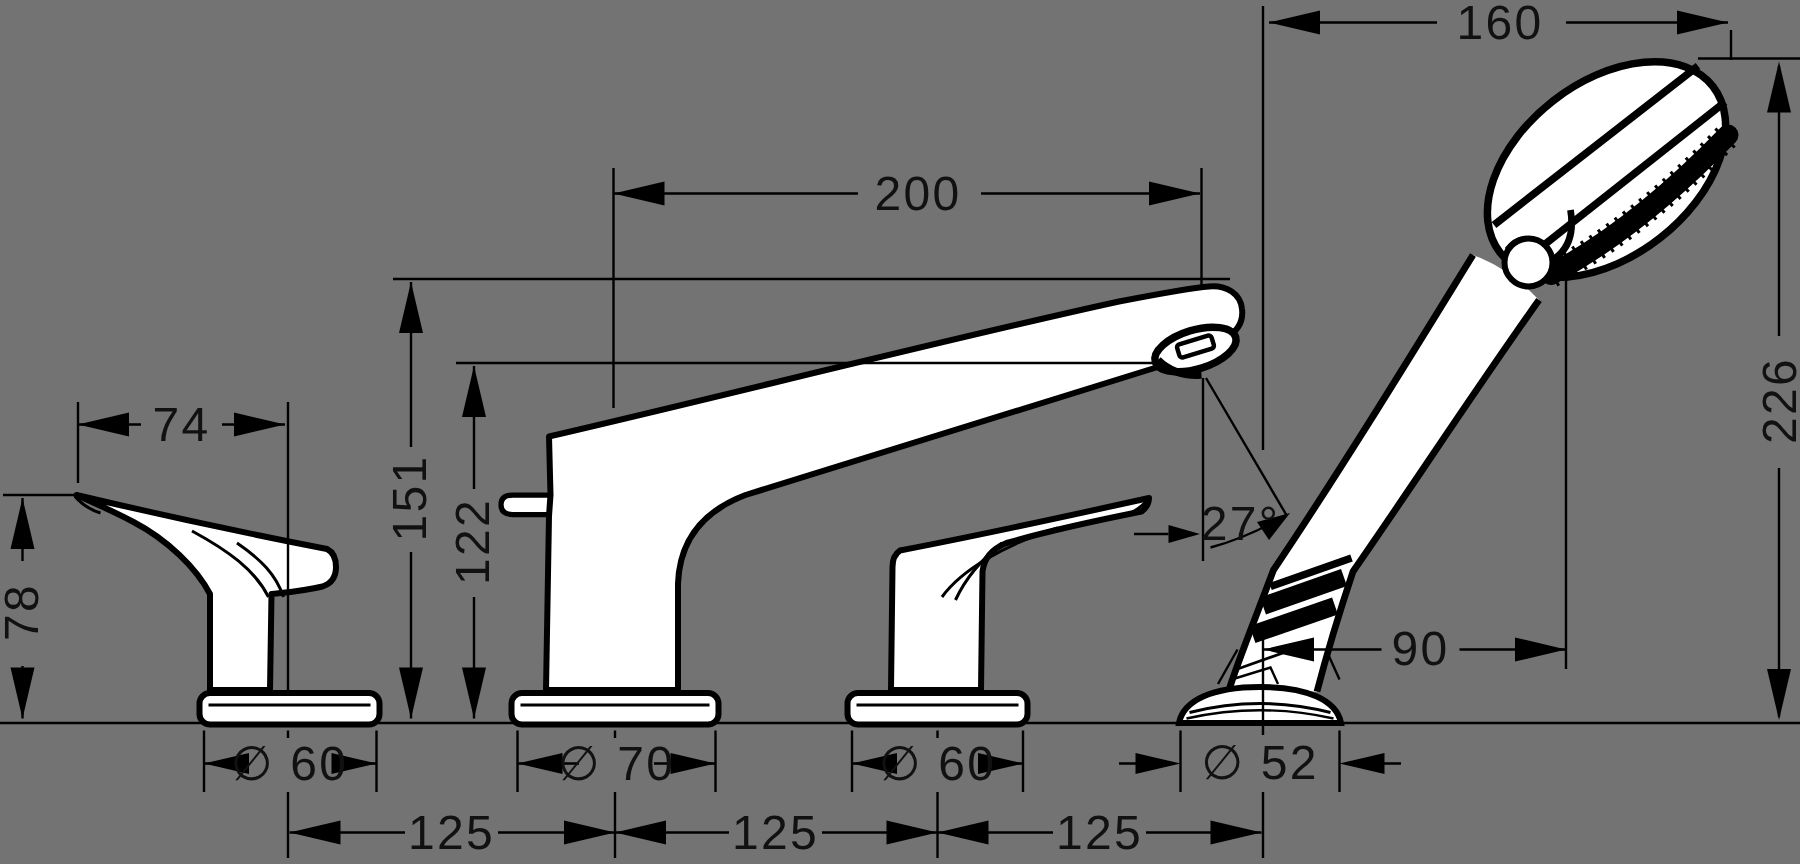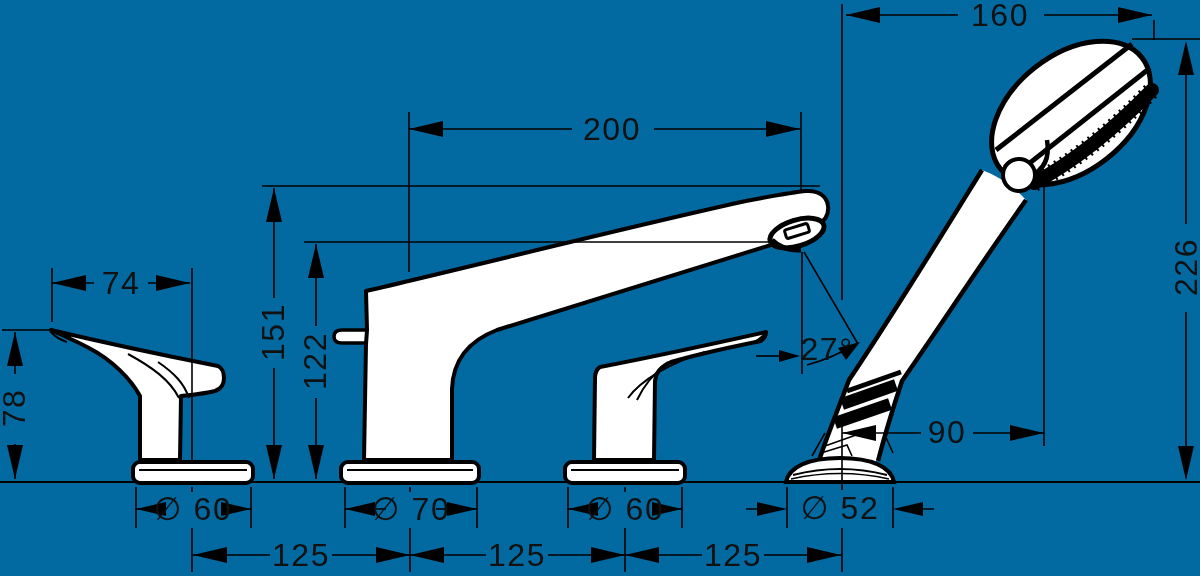--- a/index.html
+++ b/index.html
@@ -1,16 +1,16 @@
 <!DOCTYPE html>
 <html><head>
 <meta charset="utf-8">
 <style>
   html,body{margin:0;padding:0;background:#ffffff;}
-  .stage{position:relative;width:1200px;height:576px;background:#0369a1;overflow:hidden;}
+  .stage{position:relative;width:1200px;height:576px;background:#737373;overflow:hidden;}
   svg{display:block;}
   text{font-family:"Liberation Sans","DejaVu Sans",sans-serif;font-size:32px;fill:#111111;letter-spacing:1.5px;}
   .thin{stroke:#000;stroke-width:1.6;fill:none;}
   .thin2{stroke:#000;stroke-width:1.8;fill:none;}
   .deco{stroke:#000;stroke-width:2;fill:none;}
   .outline{stroke:#000;stroke-width:4;fill:#ffffff;}
   .outline5{stroke:#000;stroke-width:5;fill:#ffffff;}
   .arr{fill:#000;stroke:none;}
 </style>
 </head>

